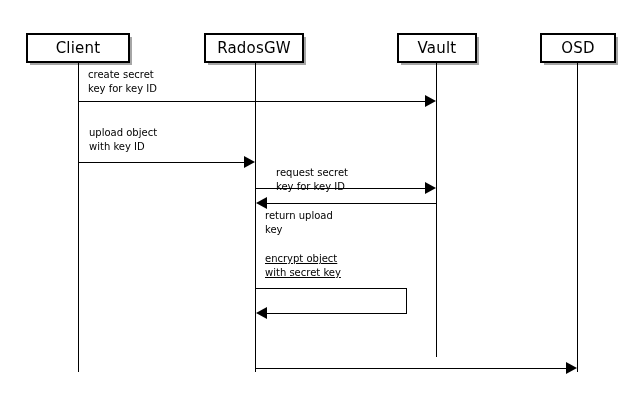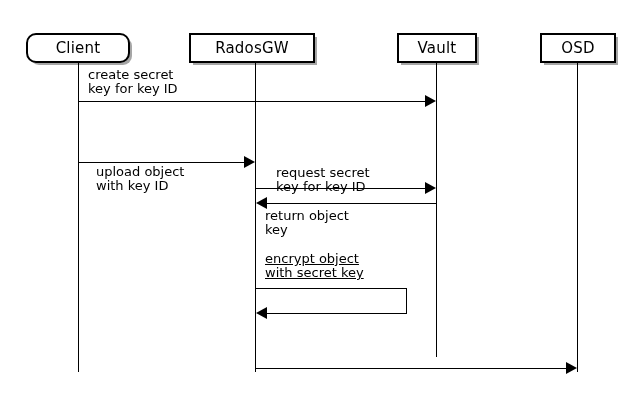--- a/index.html
+++ b/index.html
@@ -66,68 +66,68 @@
     border-left: 11px solid #000000;
   }
   .arrowhead.left {
     border-top: 6px solid transparent;
     border-bottom: 6px solid transparent;
     border-right: 11px solid #000000;
   }
   
   .msg-label {
     position: absolute;
-    font-size: 13px;
+    font-size: 10px;
     line-height: 14px;
     color: #000000;
     white-space: pre;
     font-weight: 500;
   }
 </style>
 </head>
 <body>
 
 <div id="diagram-root">
 
   <div class="lifeline" style="left:78px;  top:62px; height:310px;"></div>
   <div class="lifeline" style="left:255px; top:62px; height:310px;"></div>
   <div class="lifeline" style="left:436px; top:62px; height:295px;"></div>
   <div class="lifeline" style="left:577px; top:62px; height:310px;"></div>
 
-  <div class="participant" style="left:26px; top:33px; width:104px;border-radius:10px;">
+  <div class="participant" style="left:26px; top:33px; width:104px;">
     <span class="participant-label">Client</span>
   </div>
-  <div class="participant" style="left:189px; top:33px; width:126px;">
+  <div class="participant" style="left:204px; top:33px; width:100px;">
     <span class="participant-label">RadosGW</span>
   </div>
   <div class="participant" style="left:397px; top:33px; width:80px;">
     <span class="participant-label">Vault</span>
   </div>
   <div class="participant" style="left:540px; top:33px; width:76px;">
     <span class="participant-label">OSD</span>
   </div>
 
   <div class="msg-label" style="left:88px; top:68px;">create secret
 key for key ID</div>
   <div class="msg-line" style="left:79px; top:101px; width:347px;"></div>
   <div class="arrowhead right" style="left:425px; top:95px;"></div>
 
-  <div class="msg-label" style="left:96px; top:126px;margin-top:39px;">upload object
+  <div class="msg-label" style="left:89px; top:126px;">upload object
 with key ID</div>
   <div class="msg-line" style="left:79px; top:162px; width:166px;"></div>
   <div class="arrowhead right" style="left:244px; top:156px;"></div>
 
   <div class="msg-label" style="left:276px; top:166px;">request secret
 key for key ID</div>
   <div class="msg-line" style="left:256px; top:188px; width:170px;"></div>
   <div class="arrowhead right" style="left:425px; top:182px;"></div>
 
   <div class="msg-line" style="left:266px; top:203px; width:170px;"></div>
   <div class="arrowhead left" style="left:256px; top:197px;"></div>
-  <div class="msg-label" style="left:265px; top:209px;">return object
+  <div class="msg-label" style="left:265px; top:209px;">return upload
 key</div>
 
   <div class="msg-label" style="left:265px; top:252px;text-decoration:underline;">encrypt object
 with secret key</div>
   <div class="msg-line" style="left:256px; top:288px; width:151px;"></div>
   <div class="msg-vline" style="left:406px; top:288px; height:26px;"></div>
   <div class="msg-line" style="left:266px; top:313px; width:141px;"></div>
   <div class="arrowhead left" style="left:256px; top:307px;"></div>
 
   <div class="msg-line" style="left:256px; top:368px; width:311px;"></div>

